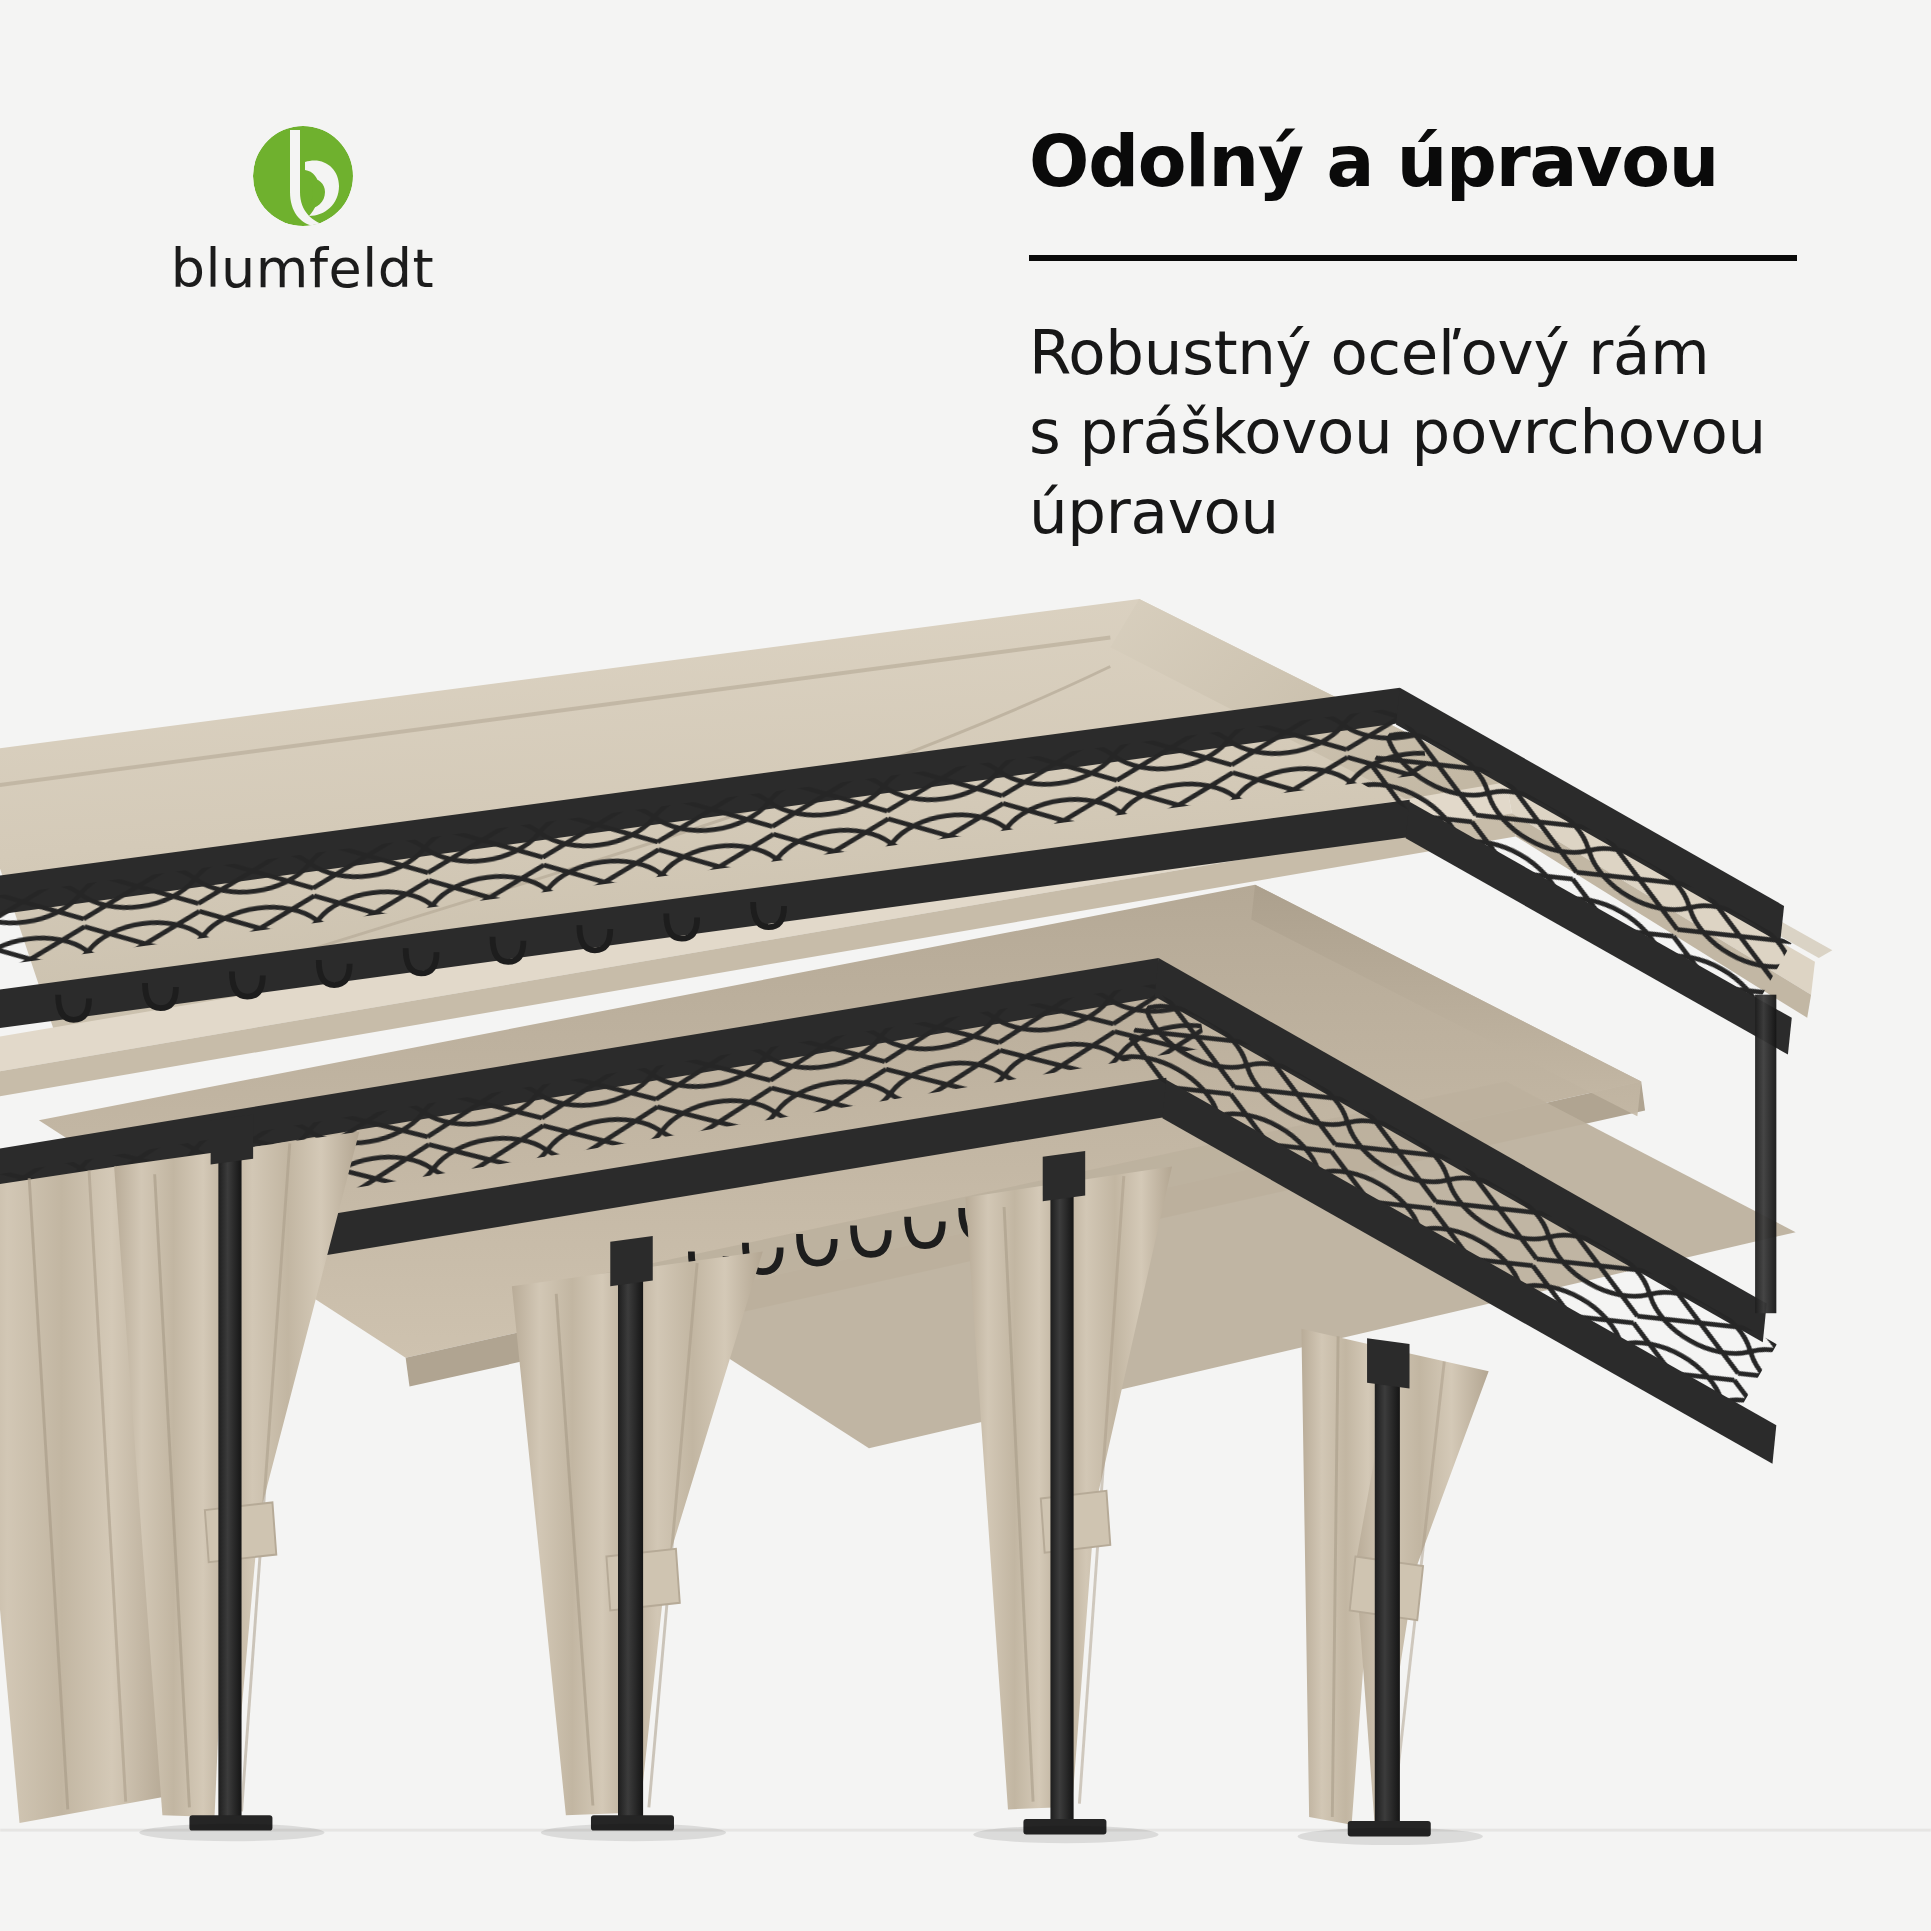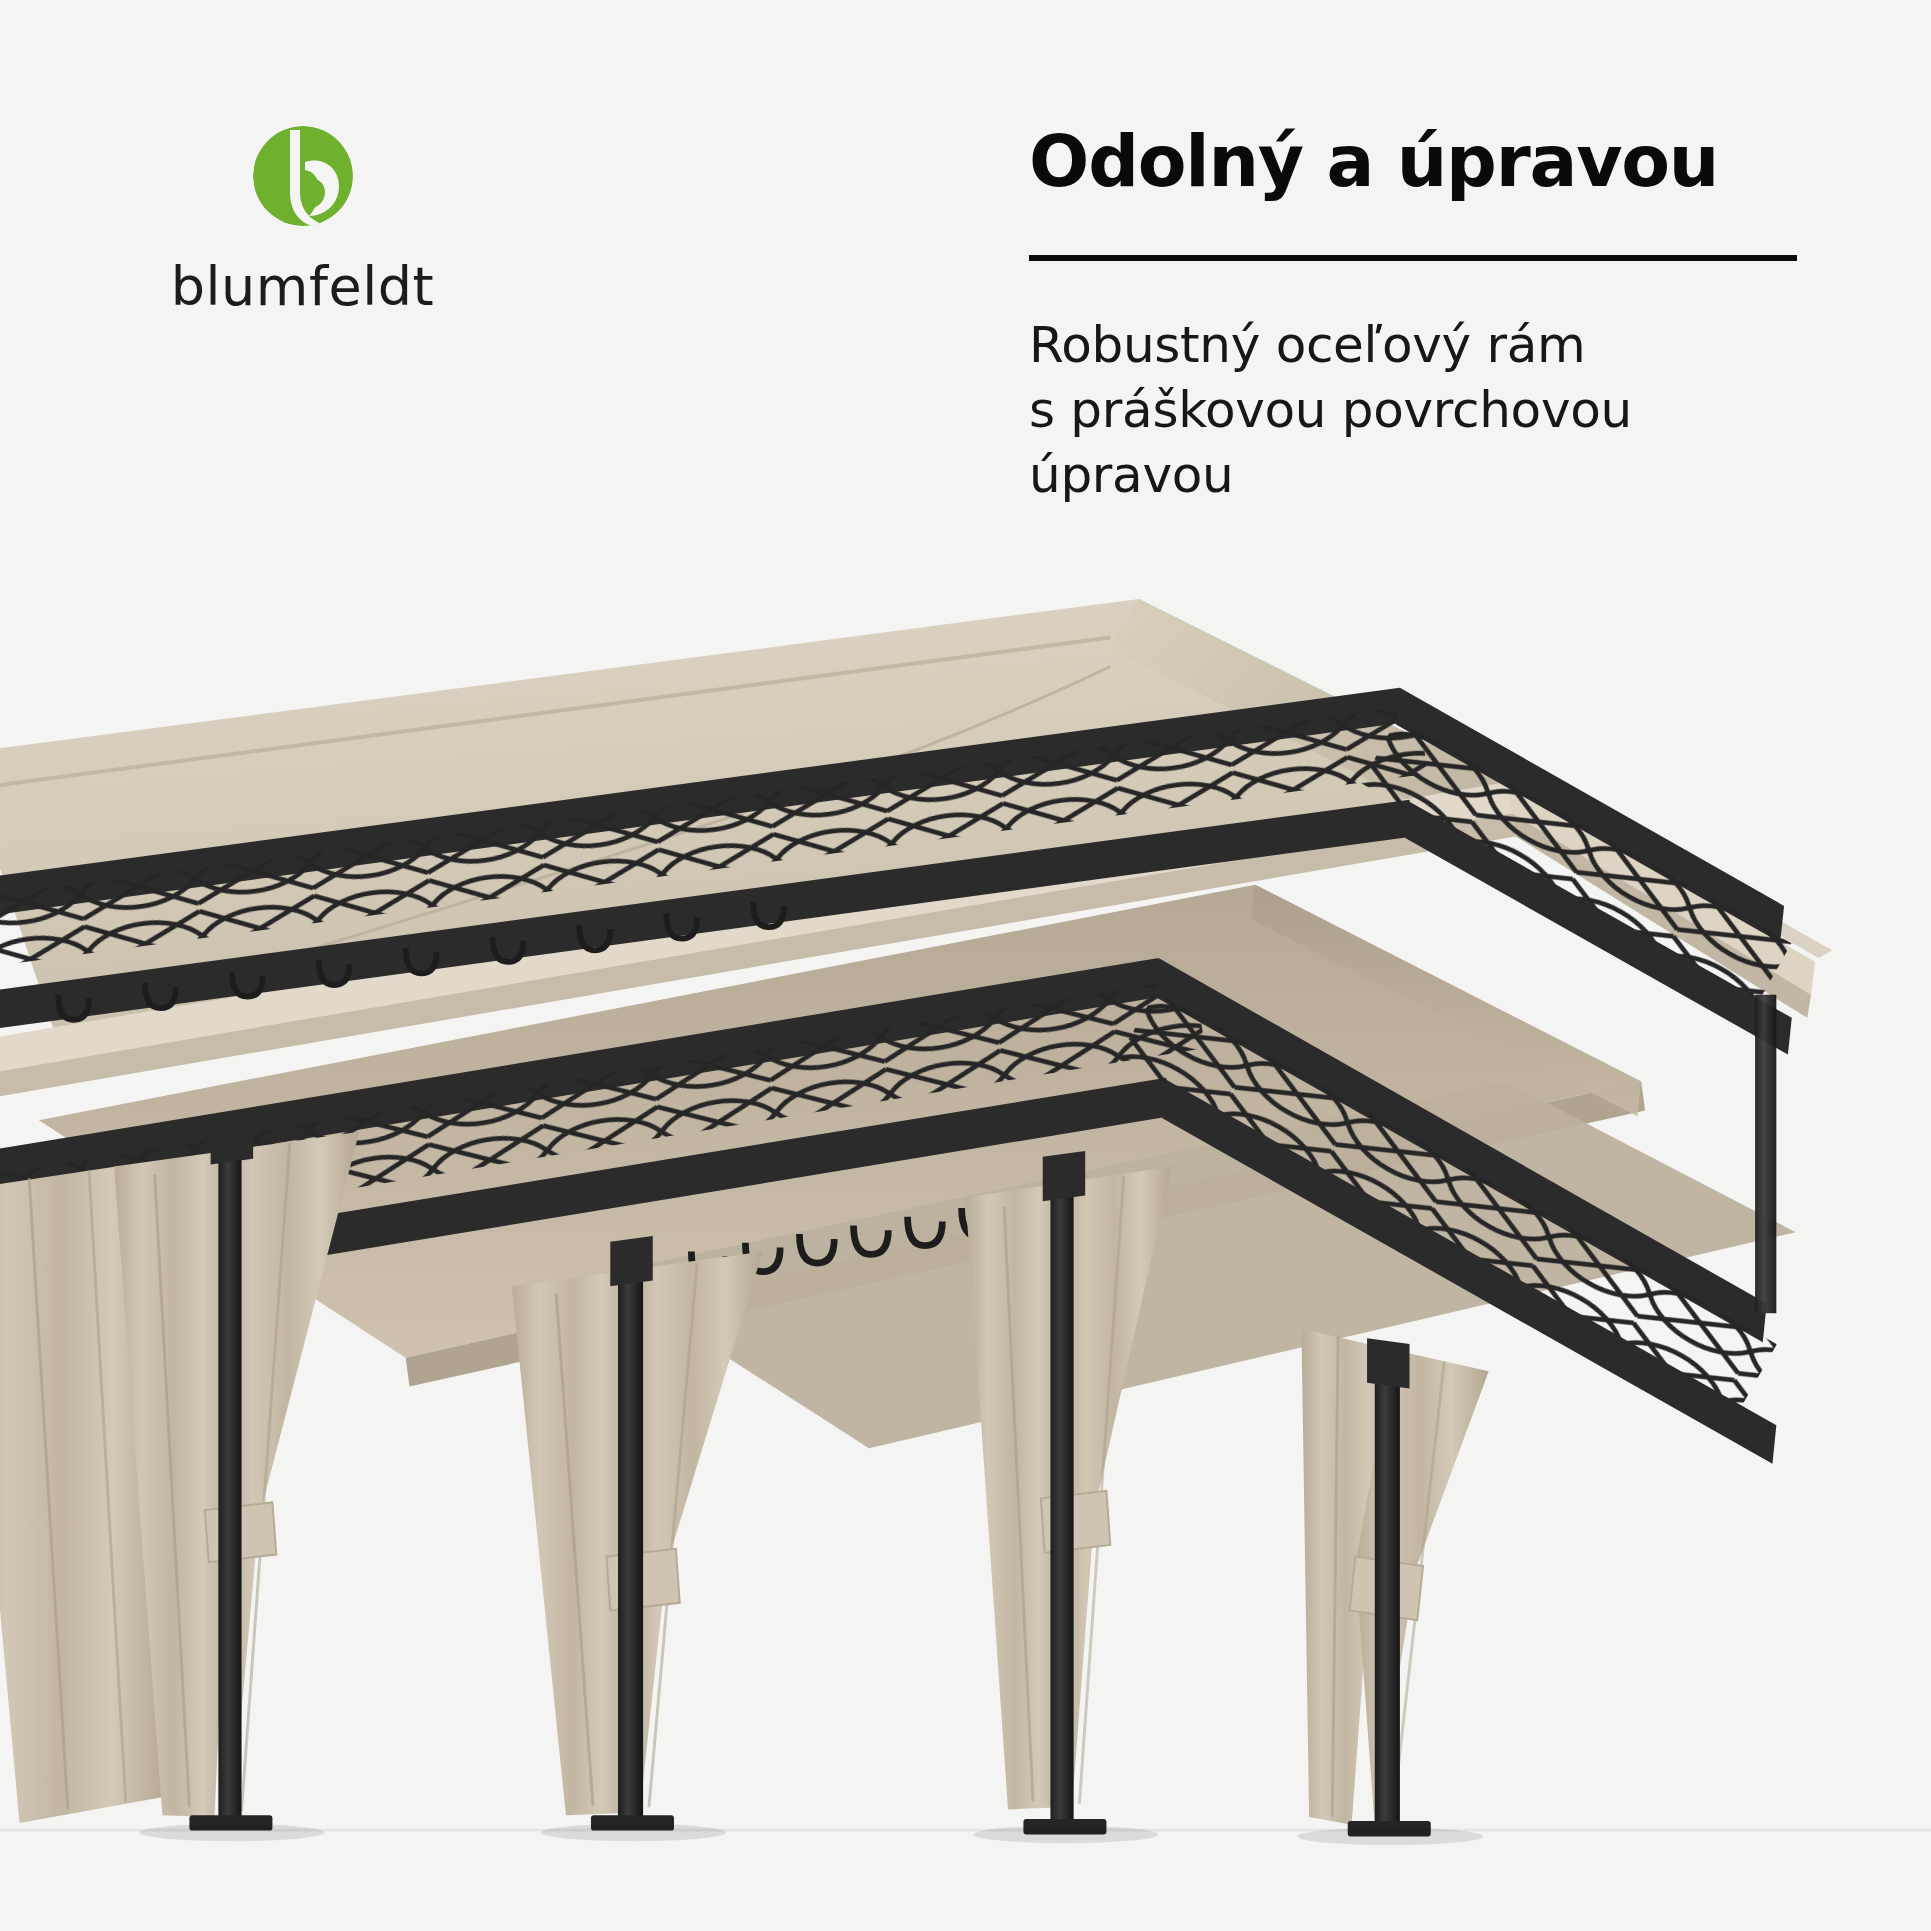--- a/index.html
+++ b/index.html
@@ -28,21 +28,21 @@
     display: flex;
     flex-direction: column;
     align-items: center;
   }
   .brand-mark {
     width: 100px;
     height: 100px;
     display: block;
   }
   .brand-word {
-    margin-top: 34px;
+    margin-top: 16px;
     font-family: "DejaVu Sans", sans-serif;
     font-size: 54px;
     font-weight: 400;
     letter-spacing: 0.5px;
     color: #1c1c1c;
     line-height: 1;
     white-space: nowrap;
   }
 
   
@@ -64,21 +64,21 @@
   }
   .divider {
     margin-top: 56px;
     width: 768px;
     height: 5.8px;
     background: #0a0a0a;
   }
   .subcopy {
     margin-top: 52px;
     font-family: "DejaVu Sans", sans-serif;
-    font-size: 50px;
+    font-size: 61px;
     font-weight: 400;
     color: #171717;
     line-height: 1.30;
     letter-spacing: -0.3px;
   }
   .subcopy-line { display: block; white-space: nowrap; }
 
   
   .product {
     position: absolute;

